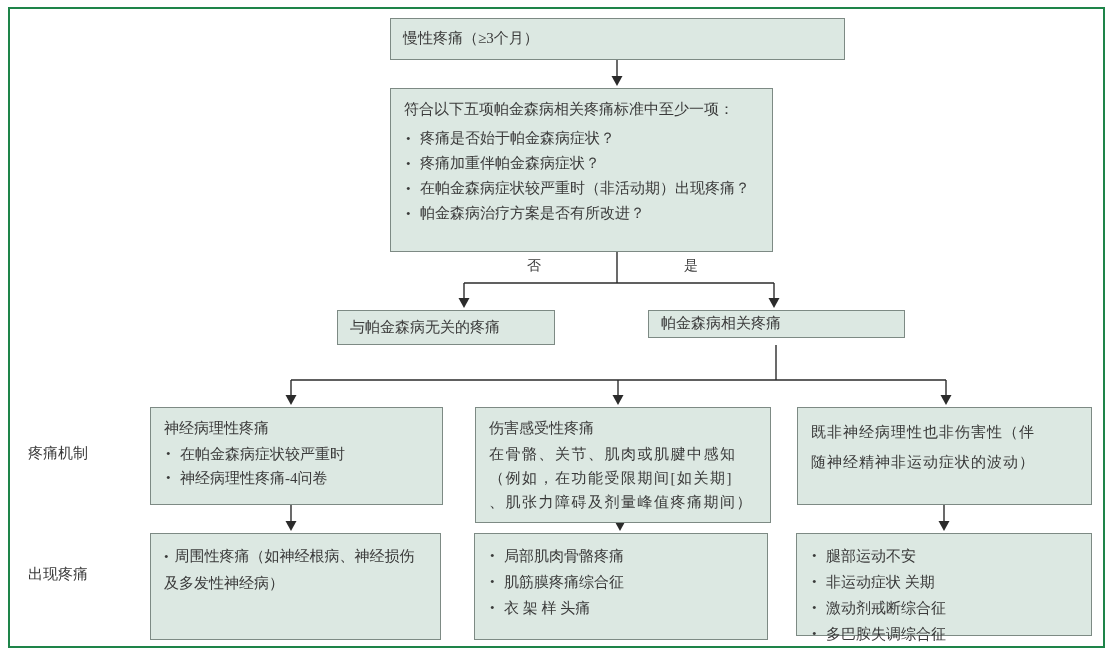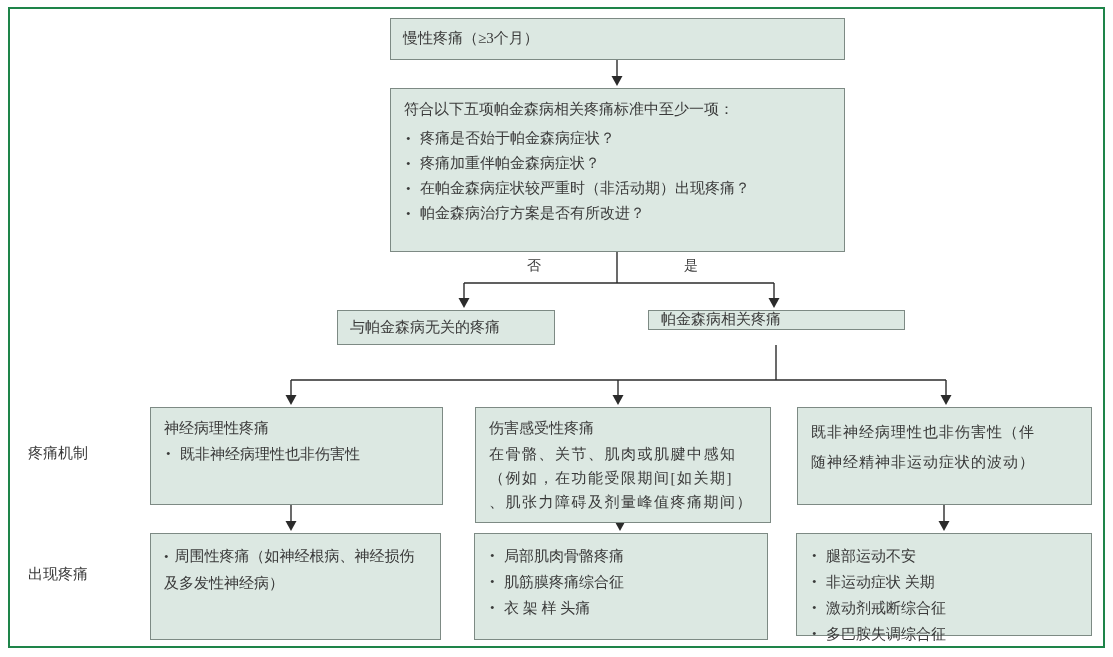--- a/index.html
+++ b/index.html
@@ -68,47 +68,48 @@
     <line x1="944" y1="505" x2="944" y2="522"></line>
     <polygon points="938.5,521 949.5,521 944,531"></polygon>
   </svg>
 
   <div class="frame"></div>
 
   <div class="box single" style="left:390px;top:18px;width:455px;height:42px;">
     <span>慢性疼痛（≥3个月）</span>
   </div>
 
-  <div class="box multi" style="left:390px;top:88px;width:455px;height:164px;">
+  <div class="box multi" style="left:390px;top:88px;width:383px;height:164px;">
     <div class="title">符合以下五项帕金森病相关疼痛标准中至少一项：</div>
     <ul>
       <li>疼痛是否始于帕金森病症状？</li>
       <li>疼痛加重伴帕金森病症状？</li>
       <li>在帕金森病症状较严重时（非活动期）出现疼痛？</li>
       <li>帕金森病治疗方案是否有所改进？</li>
     </ul>
   </div>
 
   <div class="decision-label" style="left:527px;top:258px;">否</div>
   <div class="decision-label" style="left:684px;top:258px;">是</div>
 
   <div class="box single" style="left:337px;top:310px;width:218px;height:35px;">
     <span>与帕金森病无关的疼痛</span>
   </div>
-  <div class="box single" style="left:648px;top:310px;width:257px;height:20px;">
+  <div class="box single" style="left:648px;top:310px;width:257px;height:28px;">
     <span>帕金森病相关疼痛</span>
   </div>
 
   <div class="row-label" style="left:28px;top:444px;">疼痛机制</div>
   <div class="row-label" style="left:28px;top:565px;">出现疼痛</div>
 
   <div class="box multi mech" style="left:150px;top:407px;width:293px;height:98px;">
     <div class="title">神经病理性疼痛</div>
     <ul>
-      <li>既非神经病理性也非伤害性</li>
+      <li>在帕金森病症状较严重时</li>
+      <li>神经病理性疼痛-4问卷</li>
     </ul>
   </div>
 
   <div class="box multi mech" style="left:475px;top:407px;width:296px;height:116px;">
     <div class="title">伤害感受性疼痛</div>
     <div class="cont-line">在骨骼、关节、肌肉或肌腱中感知</div>
     <div class="cont-line">（例如，在功能受限期间[如关期]</div>
     <div class="cont-line">、肌张力障碍及剂量峰值疼痛期间）</div>
   </div>
 

